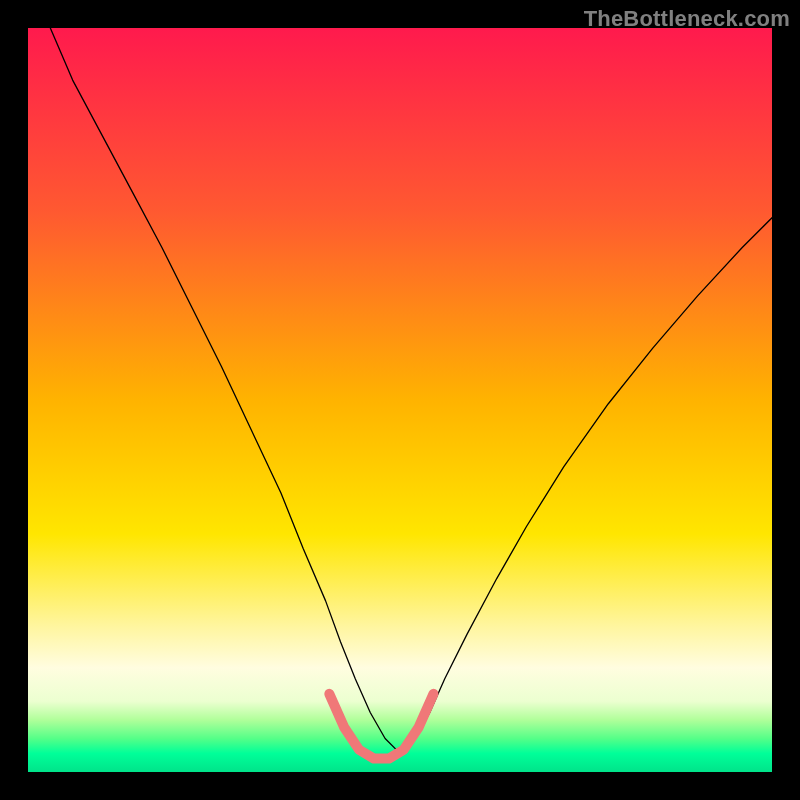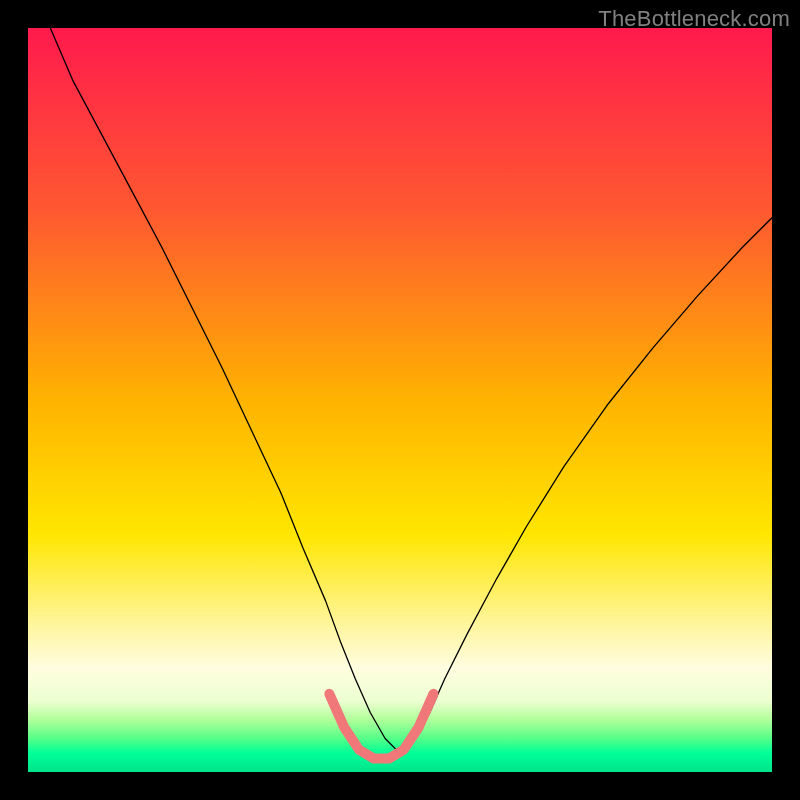--- a/index.html
+++ b/index.html
@@ -18,21 +18,21 @@
     width: 800px;
     height: 800px;
     background: #000;
   }
   .watermark {
     position: absolute;
     top: 6px;
     right: 10px;
     color: #808080;
     font-size: 22px;
-    font-weight: 400;
+    font-weight: 700;
     letter-spacing: 0.2px;
     user-select: none;
   }
   .plot {
     position: absolute;
     left: 28px;
     top: 28px;
     width: 744px;
     height: 744px;
   }

